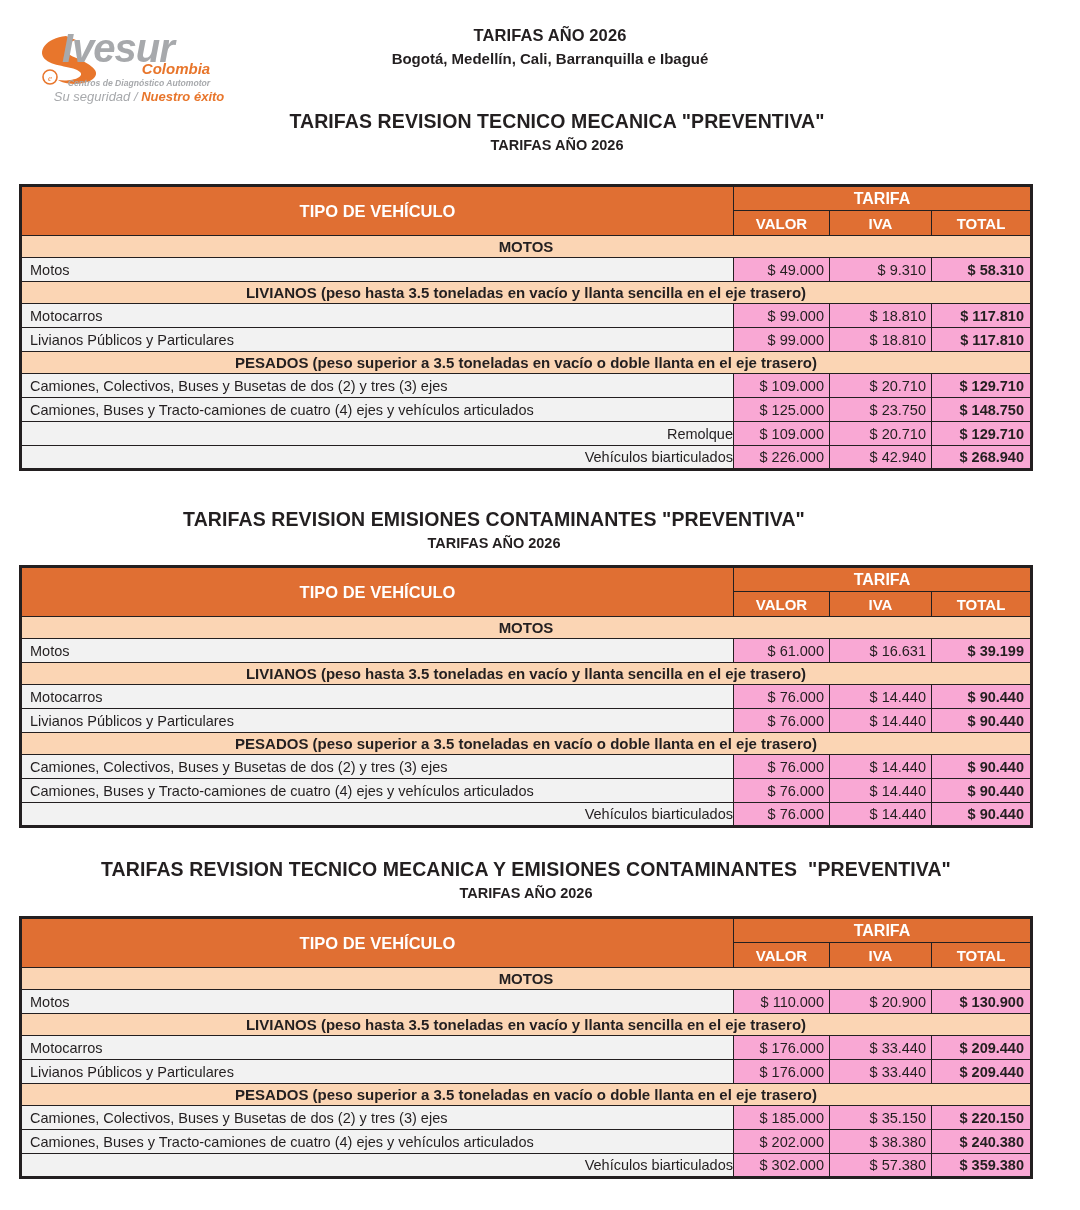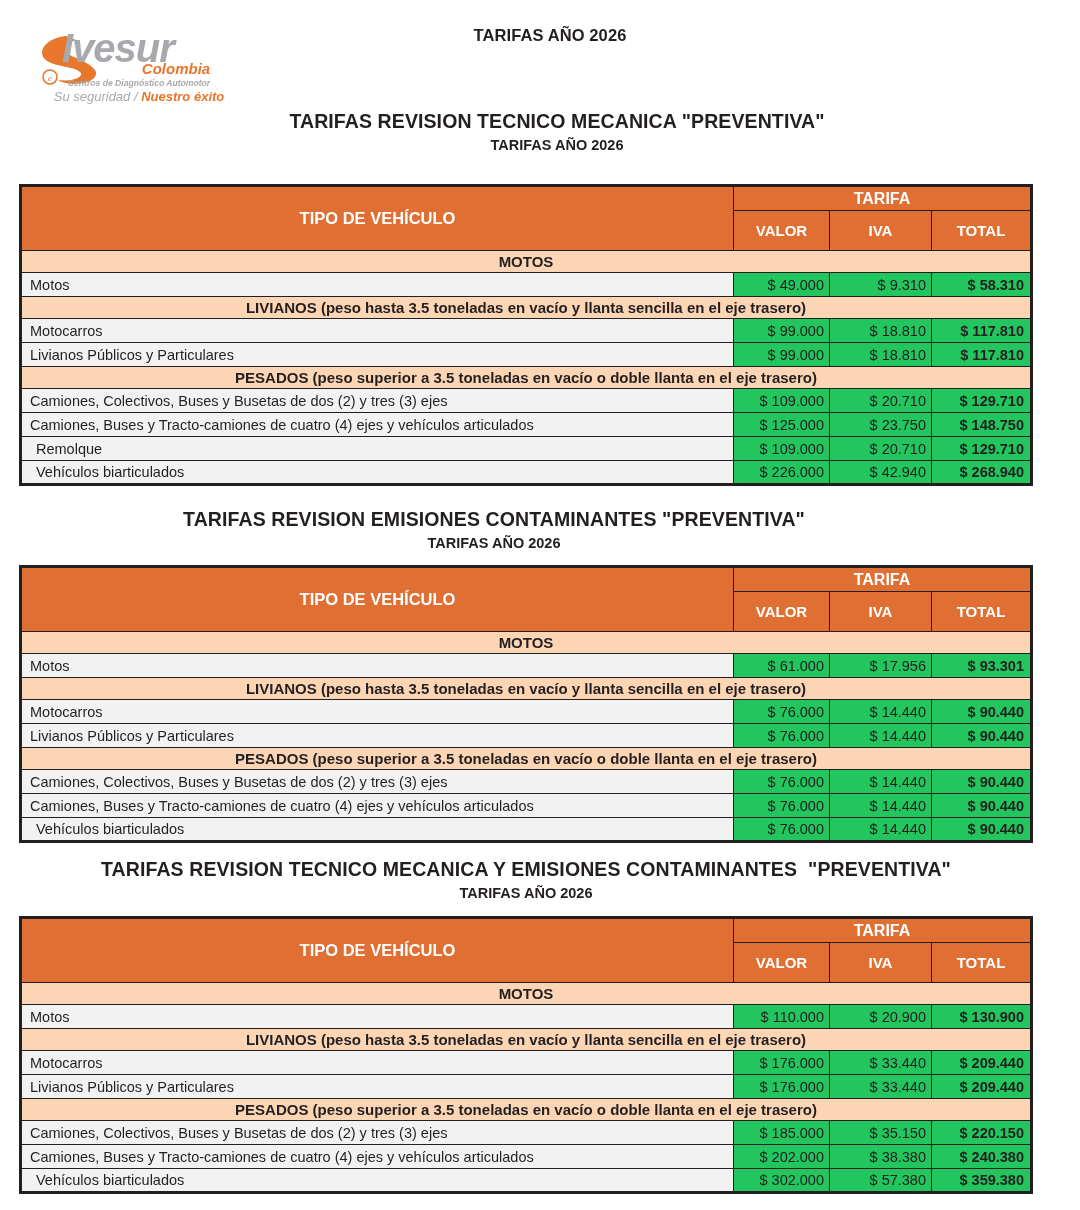--- a/index.html
+++ b/index.html
@@ -61,44 +61,44 @@
 
   
   .hd {
     background: #E06F33;
     color: #ffffff;
     font-weight: bold;
     text-align: center;
   }
   .hd-type { font-size: 16.5px; height: 50px; }
   .hd-tarifa { font-size: 16px; height: 25px; }
-  .hd-sub { font-size: 15px; height: 40px; }
+  .hd-sub { font-size: 15px; height: 25px; }
 
   
   .band {
     background: #FBD5B4;
     text-align: center;
     font-weight: bold;
     font-size: 15px;
     height: 22px;
     color: #231f20;
   }
 
   
   .row-label {
     background: #F2F2F2;
     font-size: 14.5px;
     height: 24px;
     padding-left: 8px !important;
     white-space: nowrap;
     overflow: hidden;
   }
-  .row-label.indent { padding-left: 14px !important; }
+  .row-label.indent { padding-left: 14px !important; text-align: right; }
   .num {
-    background: #22c55e;
+    background: #f9a8d4;
     font-size: 14.5px;
     height: 24px;
     text-align: right;
     padding-right: 5px !important;
     white-space: nowrap;
   }
   .num.total { font-weight: bold; padding-right: 6px !important; }
 </style>
 </head>
 <body>
@@ -123,20 +123,21 @@
         <text x="115" y="64" font-family="'Liberation Sans', sans-serif" font-size="8.6" font-weight="bold" font-style="italic" fill="#A7A9AC" text-anchor="middle">Centros de Diagnóstico Automotor</text>
 
         <text x="115" y="79" font-family="'Liberation Sans', sans-serif" font-size="13" font-style="italic" text-anchor="middle">
           <tspan fill="#A7A9AC">Su seguridad</tspan><tspan fill="#A7A9AC"> / </tspan><tspan fill="#E8762C" font-weight="bold">Nuestro éxito</tspan>
         </text>
       </svg>
     </div>
 
     <div class="doc-head">
       <div class="l1">TARIFAS AÑO 2026</div>
+      <div class="l2">Bogotá, Medellín, Cali, Barranquilla e Ibagué</div>
     </div>
   </div>
 
   <div class="sec-title t1-title">
     <div class="main">TARIFAS REVISION TECNICO MECANICA "PREVENTIVA"</div>
     <div class="sub">TARIFAS AÑO 2026</div>
   </div>
 
   <div class="sec-title t2-title">
     <div class="main">TARIFAS REVISION EMISIONES CONTAMINANTES "PREVENTIVA"</div>
@@ -234,22 +235,22 @@
           <td class="hd hd-sub">VALOR</td>
           <td class="hd hd-sub">IVA</td>
           <td class="hd hd-sub">TOTAL</td>
         </tr>
         <tr>
           <td class="band" colspan="4">MOTOS</td>
         </tr>
         <tr>
           <td class="row-label">Motos</td>
           <td class="num">$ 61.000</td>
-          <td class="num">$ 17.956</td>
-          <td class="num total">$ 93.301</td>
+          <td class="num">$ 16.631</td>
+          <td class="num total">$ 39.199</td>
         </tr>
         <tr>
           <td class="band" colspan="4">LIVIANOS (peso hasta 3.5 toneladas en vacío y llanta sencilla en el eje trasero)</td>
         </tr>
         <tr>
           <td class="row-label">Motocarros</td>
           <td class="num">$ 76.000</td>
           <td class="num">$ 14.440</td>
           <td class="num total">$ 90.440</td>
         </tr>

